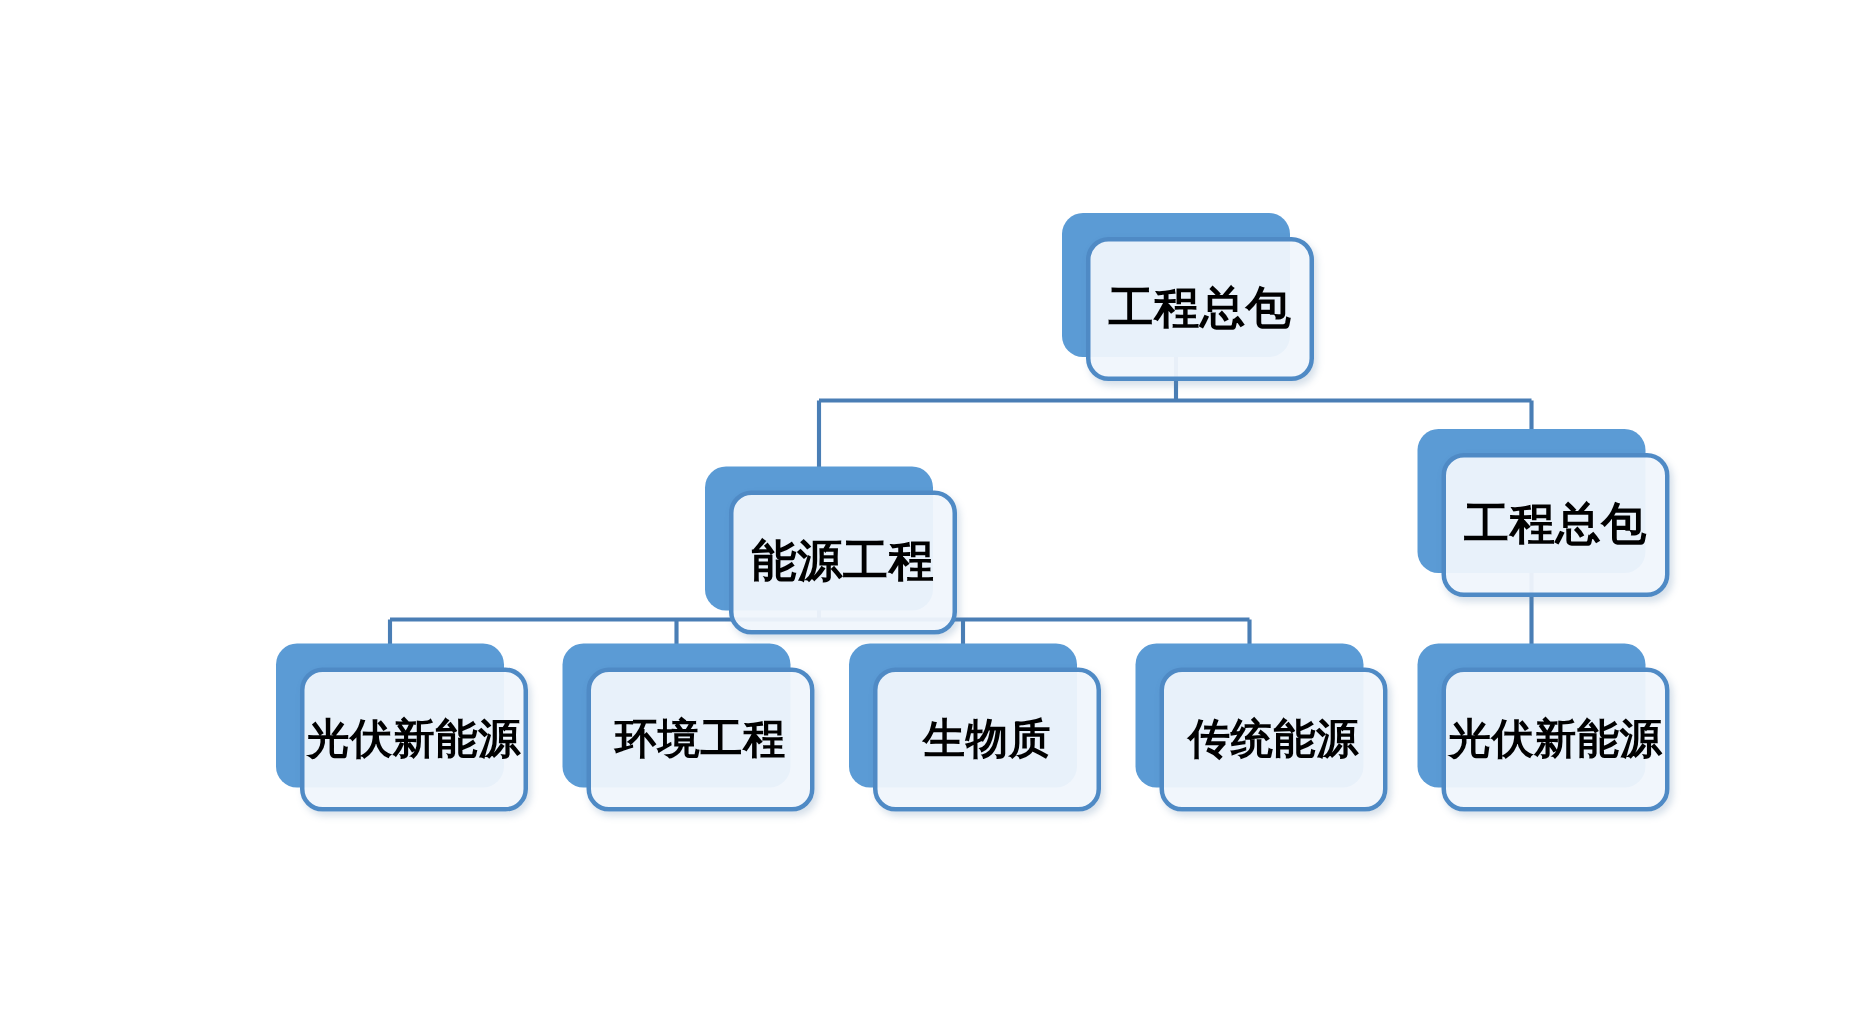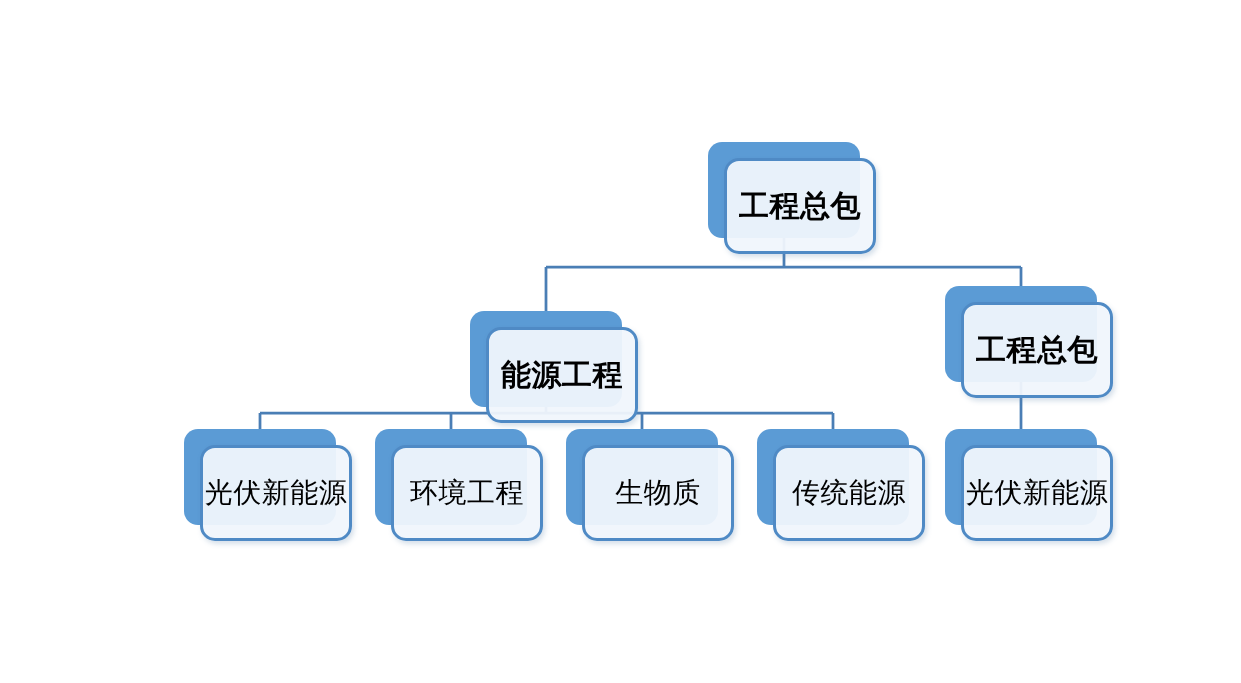--- a/index.html
+++ b/index.html
@@ -55,21 +55,21 @@
     line-height: 1;
   }
 
   .node.lvl1 .label,
   .node.lvl2 .label {
     font-weight: bold;
     font-size: 30px;
   }
 
   .node.lvl3 .label {
-    font-weight: normal;
+    font-weight: bold;
     font-size: 28px;
   }
 
   
   .pos-root        { left: 708px; top: 142px; }
   .pos-energy      { left: 470px; top: 298px; margin-top: 13px; }
   .pos-environment { left: 945px; top: 286px; }
   .pos-pv          { left: 184px; top: 429px; }
   .pos-waste       { left: 375px; top: 429px; }
   .pos-biomass     { left: 566px; top: 429px; text-align: center; }

